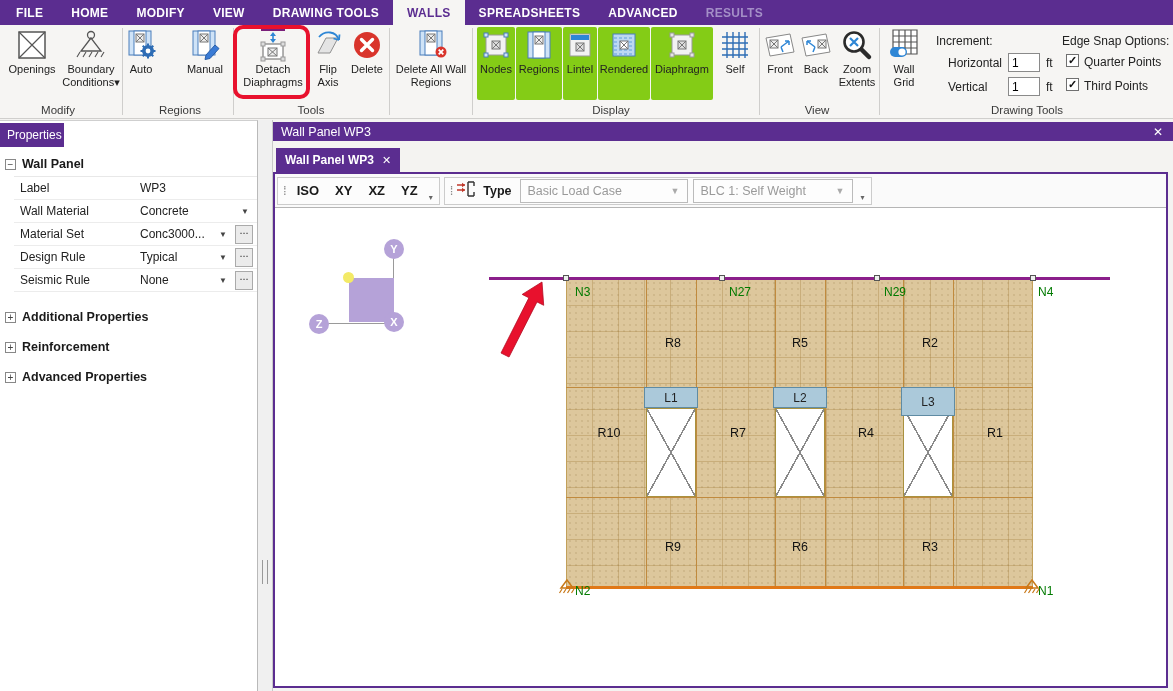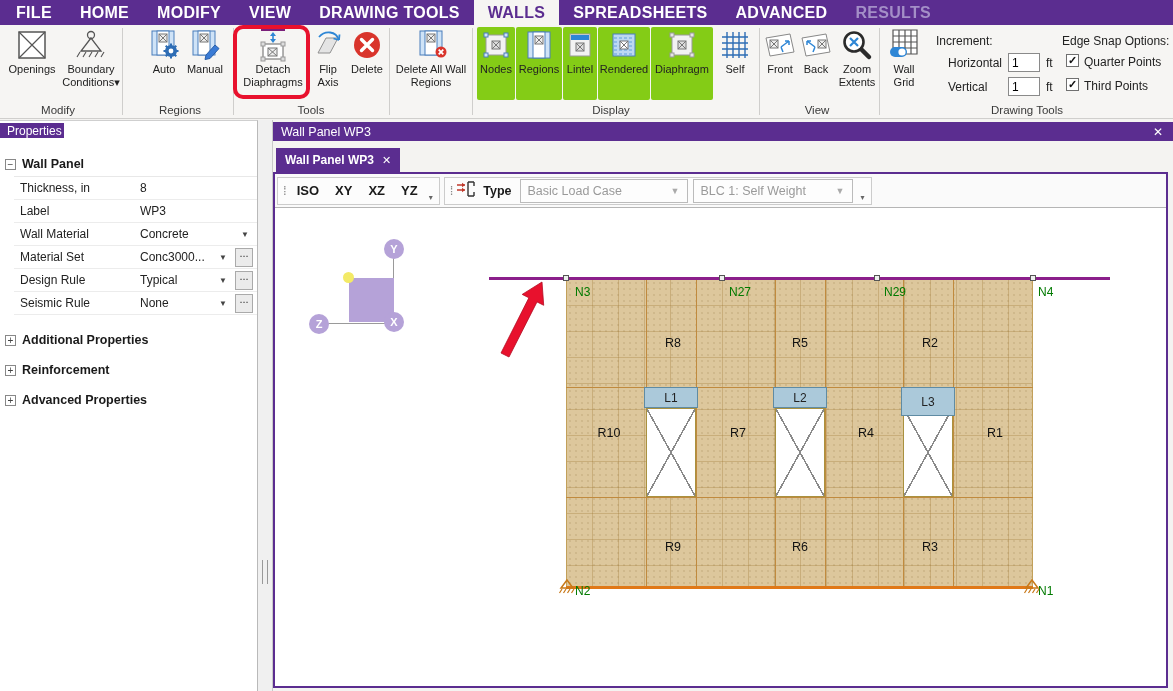--- a/index.html
+++ b/index.html
@@ -1,39 +1,39 @@
 <!DOCTYPE html>
 <html><head>
 <meta charset="utf-8">
 <style>
   * { margin:0; padding:0; box-sizing:border-box; }
   html,body { width:1173px; height:691px; font-family:"Liberation Sans",sans-serif; background:#fff; overflow:hidden; }
   .app { position:relative; width:1173px; height:691px; background:#f4f3f1; }
 
   
   .tabbar { position:absolute; top:0; left:0; width:1173px; height:25px; background:#5b2d90; display:flex; align-items:stretch; padding-left:2px; }
-  .rtab { display:flex; align-items:center; padding:4px 14px; color:#fff; font-size:16px; font-weight:600; letter-spacing:.3px; cursor:default; }
+  .rtab { display:flex; align-items:center; padding:4px 14px; color:#fff; font-size:12px; font-weight:600; letter-spacing:.3px; cursor:default; }
   .rtab.active { background:#f6f5f3; color:#5b2d90; }
   .rtab.disabled { color:#a48fc7; }
 
   
   .ribbon { position:absolute; top:25px; left:0; width:1173px; height:94px; background:#f6f5f3; border-bottom:1px solid #d0cfcd; }
   .vsep { position:absolute; top:3px; height:87px; width:1px; background:#cfcecc; }
   .glabel { position:absolute; bottom:2px; font-size:11.5px; color:#3a3a3a; transform:translateX(-50%); white-space:nowrap; }
   .rbtn { position:absolute; top:2px; height:73px; display:flex; flex-direction:column; align-items:center; font-size:11px; color:#222; text-align:center; line-height:1.15; cursor:default; }
   .rbtn .ricon { height:36px; display:flex; align-items:center; justify-content:center; }
   .rbtn.toggled { background:#84cc16; border-radius:2px; }
   .hlbox { position:absolute; left:233px; top:0px; width:77px; height:74px; border:4px solid #e8112d; border-radius:10px; z-index:6; pointer-events:none; }
   .rtext { position:absolute; font-size:12px; color:#222; white-space:nowrap; }
   .inc-input { position:absolute; width:32px; height:19px; border:1px solid #8a8a8a; background:#fff; font-size:12px; padding:0 3px; font-family:"Liberation Sans",sans-serif; }
   .cb { position:absolute; width:13px; height:13px; background:#fff; border:1px solid #707070; font-size:11px; line-height:11px; text-align:center; color:#111; font-weight:bold; }
 
   
   .props { position:absolute; left:0; top:120px; width:258px; height:571px; background:#fff; border-top:1px solid #cfcfcf; border-right:1px solid #b9b9b9; }
-  .ptab { position:absolute; left:0; top:2px; width:64px; height:15px; background:#5b2d90; color:#fff; font-size:12px; display:flex; align-items:center; padding-left:7px; }
+  .ptab { position:absolute; left:0; top:2px; width:64px; height:24px; background:#5b2d90; color:#fff; font-size:12px; display:flex; align-items:center; padding-left:7px; }
   .pcontent { position:absolute; top:28px; left:0; right:0; }
   .psec { display:flex; align-items:center; gap:6px; font-weight:bold; font-size:12.5px; color:#1a1a1a; margin:8px 0 5px 5px; }
   .pm { width:11px; height:11px; border:1px solid #888; font-size:10px; line-height:9px; text-align:center; color:#444; background:#fff; flex:0 0 auto; font-weight:normal; }
   .pgrid { margin-left:14px; border-top:1px solid #e8e8e8; }
   .prow { height:23px; display:flex; align-items:center; border-bottom:1px solid #ececec; }
   .plabel { width:122px; font-size:12px; color:#222; padding-left:6px; }
   .pval { flex:1; font-size:12px; color:#222; position:relative; padding-left:4px; display:flex; align-items:center; }
   .dd-arrow { position:absolute; right:8px; font-size:8px; color:#444; }
   .pell { width:18px; height:19px; background:#ebebeb; border:1px solid #aaa; font-size:11px; line-height:9px; text-align:center; margin-right:4px; color:#333; flex:0 0 auto; }
 
@@ -120,21 +120,21 @@
         <svg width="34" height="32">
             <circle cx="17" cy="6" r="3.5" fill="none" stroke="#555" stroke-width="1.3"></circle>
             <path d="M17 9 L7 22 H27 Z" fill="none" stroke="#555" stroke-width="1.3"></path>
             <path d="M6 23 l-3 5 M12 23 l-3 5 M18 23 l-3 5 M24 23 l-3 5 M30 23 l-3 5" stroke="#555" stroke-width="1.1"></path>
           </svg>
       </span>
       <span>Boundary Conditions▾</span>
     </div>
     <div class="vsep" style="left:122px;"></div>
 
-    <div class="rbtn" style="left:142px;width:44px;">
+    <div class="rbtn" style="left:119px;width:44px;">
       <span class="ricon">
         <svg width="34" height="34">
             <rect x="5" y="3" width="22" height="24" fill="#cfe3f7" stroke="#4a7ebb"></rect>
             <rect x="10" y="3" width="12" height="24" fill="#fff" stroke="#4a7ebb"></rect>
             <rect x="12" y="6" width="8" height="8" fill="#ececec" stroke="#777"></rect>
             <path d="M12 6 l8 8 m0 -8 l-8 8" stroke="#777"></path>
             <circle cx="24" cy="23" r="6" fill="#2e6db5"></circle>
             <circle cx="24" cy="23" r="2.4" fill="#fff"></circle>
             <path d="M24 15.5 v3 M24 27.5 v3 M16.5 23 h3 M28.5 23 h3 M18.7 17.7 l2.1 2.1 M27.2 26.2 l2.1 2.1 M29.3 17.7 l-2.1 2.1 M20.8 26.2 l-2.1 2.1" stroke="#2e6db5" stroke-width="2"></path>
           </svg>
@@ -345,26 +345,20 @@
   </div>
 
   <div class="props">
     <div class="ptab">Properties</div>
     <div class="pcontent">
       <div class="psec">
         <span class="pm">−</span>
         <span>Wall Panel</span>
       </div>
       <div class="pgrid">
-        <div class="prow">
-          <span class="plabel">Thickness, in</span>
-          <span class="pval">
-              <span>8</span>
-            </span>
-        </div>
         <div class="prow">
           <span class="plabel">Label</span>
           <span class="pval">
               <span>WP3</span>
             </span>
         </div>
         <div class="prow">
           <span class="plabel">Wall Material</span>
           <span class="pval">
               <span>Concrete</span>

